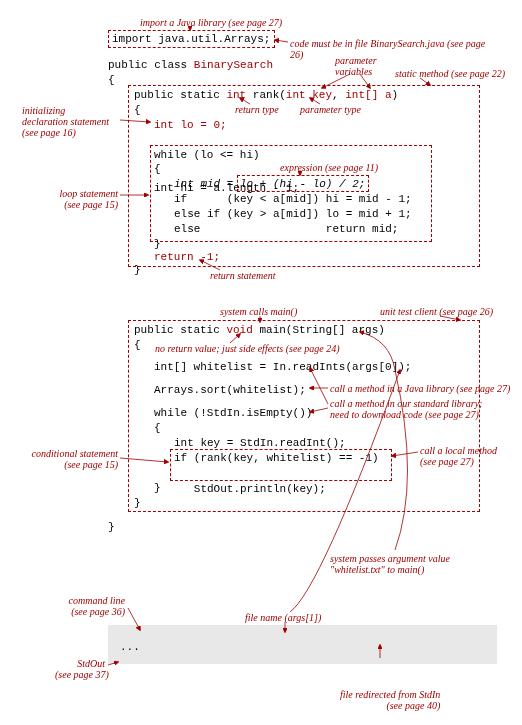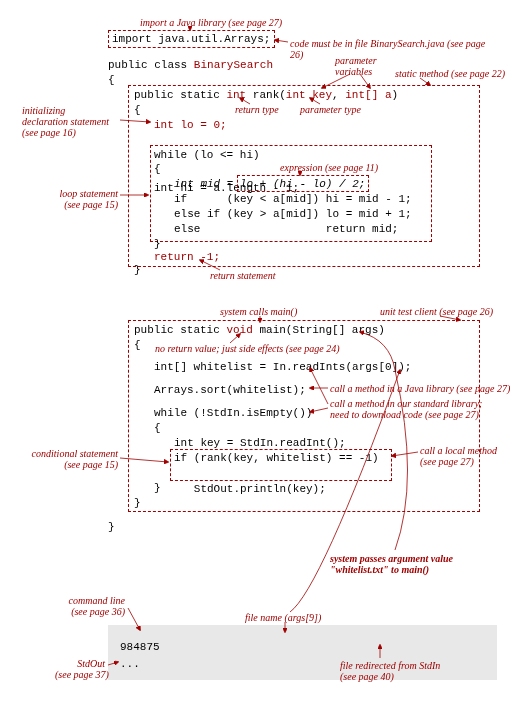--- a/index.html
+++ b/index.html
@@ -96,21 +96,20 @@
 <div class="codeblock code" style="left:174px;top:451px;">if (rank(key, whitelist) == -1)</div>
 <div class="codeblock code" style="left:174px;top:466px;margin-top:16px;">   StdOut.println(key);</div>
 
 <div class="codeblock code" style="left:154px;top:481px;">}</div>
 <div class="codeblock code" style="left:134px;top:496px;">}</div>
 
 <div class="codeblock code" style="left:108px;top:520px;">}</div>
 
 <div class="shell" style="left:108px;top:625px;width:365px;">
 <div style="height:6px;"></div>
-<div>984875</div>
 <div>...</div>
 </div>
 
 <div class="label" style="left:140px;top:17px;">import a Java library (see page 27)</div>
 <div class="label" style="left:290px;top:38px;width:210px;">code must be in file BinarySearch.java (see page 26)</div>
 <div class="label" style="left:335px;top:55px;white-space:pre;">parameter
 variables</div>
 <div class="label" style="left:395px;top:68px;">static method (see page 22)</div>
 <div class="label" style="left:22px;top:105px;text-align:left;width:95px;white-space:pre;">initializing
 declaration statement
@@ -124,28 +123,28 @@
 <div class="label" style="left:220px;top:306px;">system calls main()</div>
 <div class="label" style="left:380px;top:306px;">unit test client (see page 26)</div>
 <div class="label" style="left:155px;top:343px;">no return value; just side effects (see page 24)</div>
 <div class="label" style="left:330px;top:383px;">call a method in a Java library (see page 27)</div>
 <div class="label" style="left:330px;top:398px;white-space:pre;">call a method in our standard library;
 need to download code (see page 27)</div>
 <div class="label" style="left:18px;top:448px;text-align:right;width:100px;white-space:pre;">conditional statement
 (see page 15)</div>
 <div class="label" style="left:420px;top:445px;white-space:pre;">call a local method
 (see page 27)</div>
-<div class="label" style="left:330px;top:553px;white-space:pre;font-weight:bold;">system passes argument value
+<div class="label" style="left:330px;top:553px;white-space:pre;">system passes argument value
 "whitelist.txt" to main()</div>
 <div class="label" style="left:55px;top:595px;text-align:right;width:70px;white-space:pre;">command line
 (see page 36)</div>
-<div class="label" style="left:245px;top:612px;">file name (args[9])</div>
+<div class="label" style="left:245px;top:612px;">file name (args[1])</div>
 <div class="label" style="left:55px;top:658px;text-align:right;width:50px;white-space:pre;">StdOut
 (see page 37)</div>
-<div class="label" style="left:340px;top:660px;white-space:pre;text-align:left;">file redirected from StdIn
+<div class="label" style="left:340px;top:689px;white-space:pre;text-align:right;">file redirected from StdIn
 (see page 40)</div>
 
 <svg class="arrow" width="522" height="725" style="left:0;top:0;">
 <defs>
   <marker id="ah" markerWidth="6" markerHeight="6" refX="5" refY="3" orient="auto">
     <path d="M0,0 L6,3 L0,6 Z" fill="#a00000"></path>
   </marker>
 </defs>
 
 <line x1="190" y1="27" x2="190" y2="30" marker-end="url(#ah)"></line>

